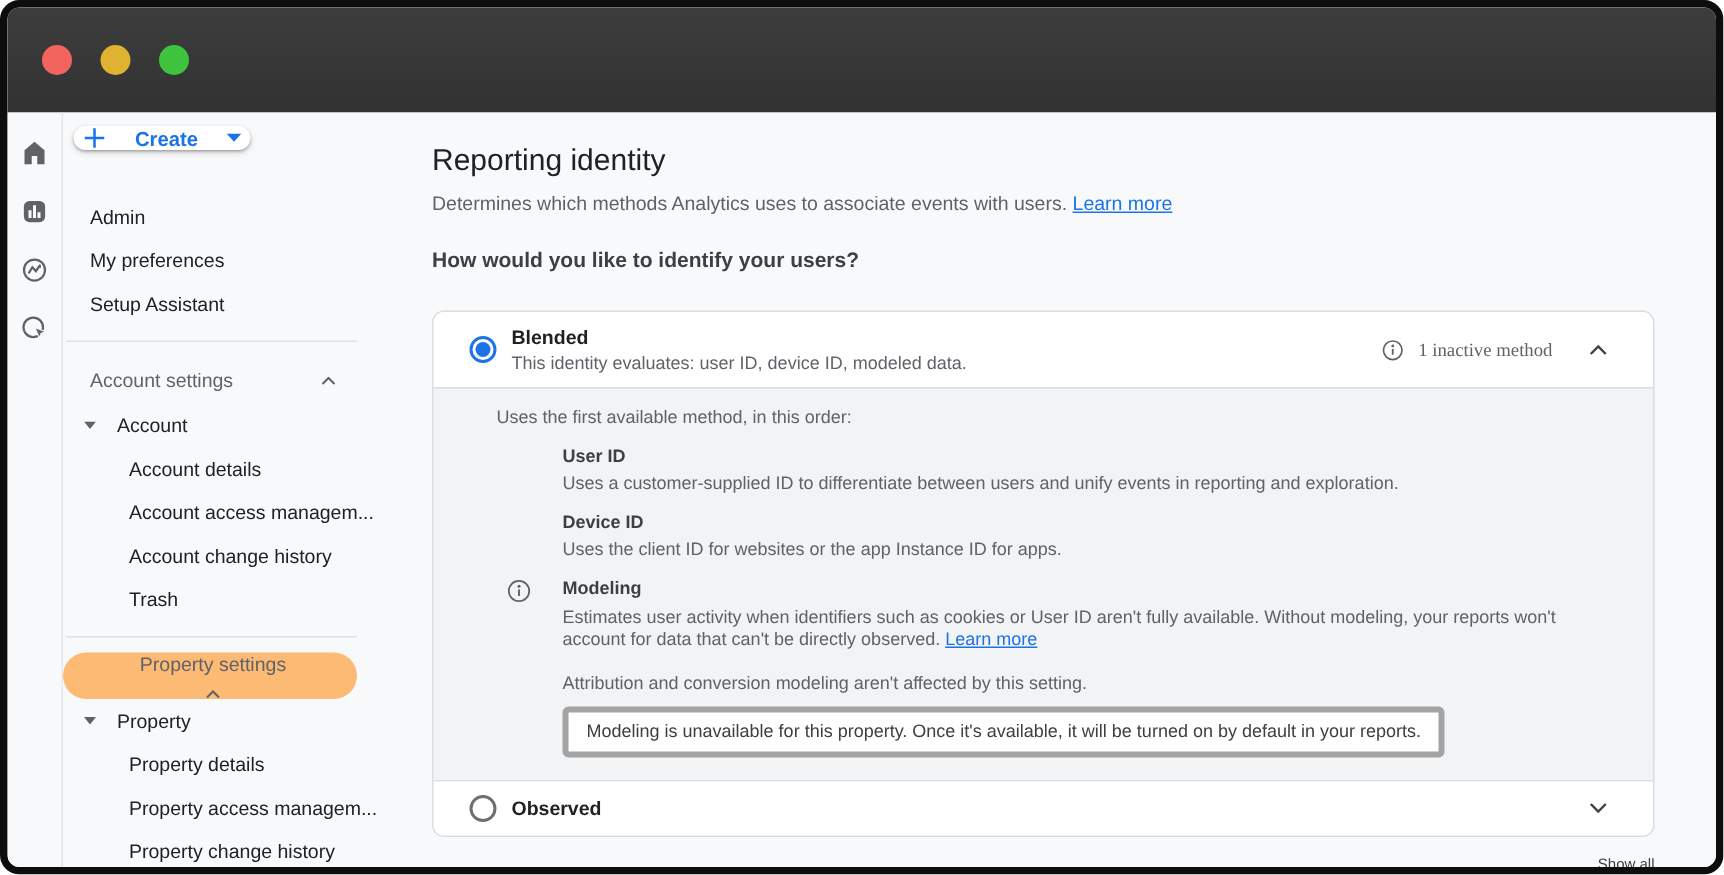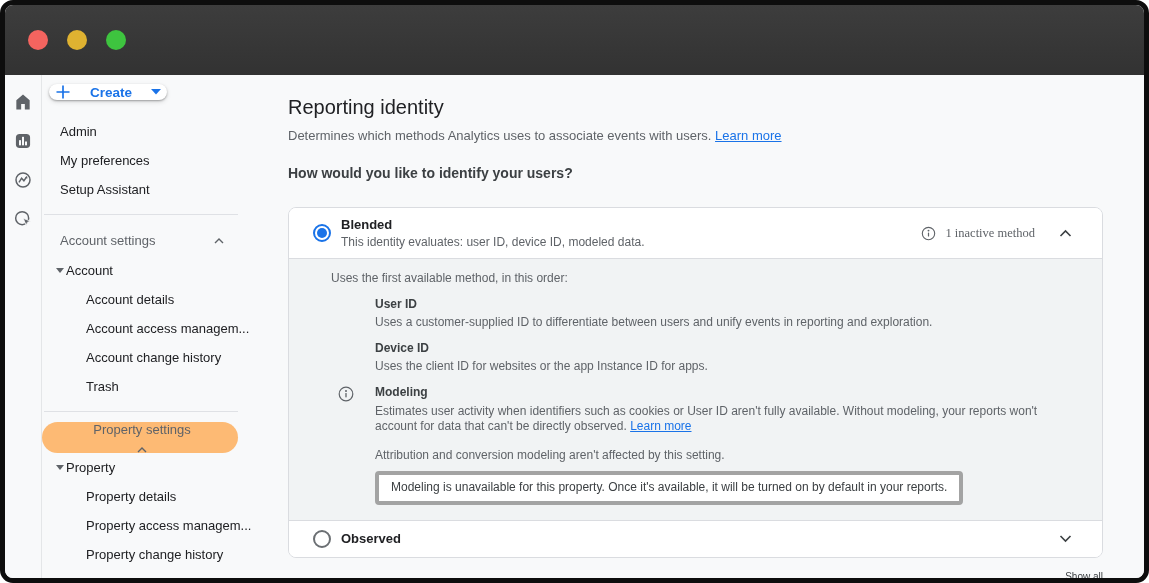--- a/index.html
+++ b/index.html
@@ -12,28 +12,28 @@
               display:flex; align-items:center; padding-left:23px; gap:19px; }
   .light { width:20px; height:20px; border-radius:50%; display:inline-block; cursor:pointer; }
   .light.red { background:#f4645f; } .light.yellow { background:#dfb231; } .light.green { background:#3ec43f; }
   
   .app-body { flex:1; display:flex; min-height:0; background:#f8f9fa; }
   .rail { flex:0 0 37px; border-right:1px solid #e4e6e8; display:flex; flex-direction:column;
           align-items:center; padding-top:17px; gap:19px; }
   .rail .ricon { width:20px; height:20px; cursor:pointer; color:#5f6368; }
   
   .sidebar { flex:0 0 246px; display:flex; flex-direction:column; overflow:hidden; }
-  .create-btn { margin:9px 0 4px 7px; width:118px; height:36px; border:none; border-radius:18px;
+  .create-btn { margin:9px 0 17px 7px; width:118px; height:36px; border:none; border-radius:18px;
                 background:#fff; box-shadow:0 1px 2px rgba(0,0,0,.3),0 2px 5px rgba(0,0,0,.12);
                 display:flex; align-items:center; justify-content:center; gap:19px;
                 color:#1a73e8; font-size:13.5px; font-weight:700; cursor:pointer;
                 font-family:"Liberation Sans", sans-serif; }
   .nav { margin-top:13px; font-size:13px; color:#202124; }
   .nav-item { height:29px; display:flex; align-items:center; padding-left:18px; cursor:pointer; }
-  .nav-item.lvl1 { padding-left:14px; gap:2px; }
+  .nav-item.lvl1 { padding-left:14px; gap:14px; }
   .nav-item.lvl2 { padding-left:44px; }
   .nav-divider { height:1px; background:#dfe1e5; margin:10px 50px 10px 2px; }
   .section-header { height:31px; display:flex; align-items:center; justify-content:space-between;
                     color:#5f6368; padding:0 14px 0 18px; margin-right:50px; cursor:pointer; }
   .section-header.highlight { background:#fdba74; border-radius:16px;flex-direction:column; }
   
   .main { flex:1; min-width:0; padding:21px 41px 0 0; }
   .page-title { font-size:20px; font-weight:400; color:#202124; }
   .subtitle { margin-top:9px; font-size:13px; color:#5f6368; }
   .subtitle a, .inline-link { color:#1a73e8; text-decoration:underline; cursor:pointer; }

